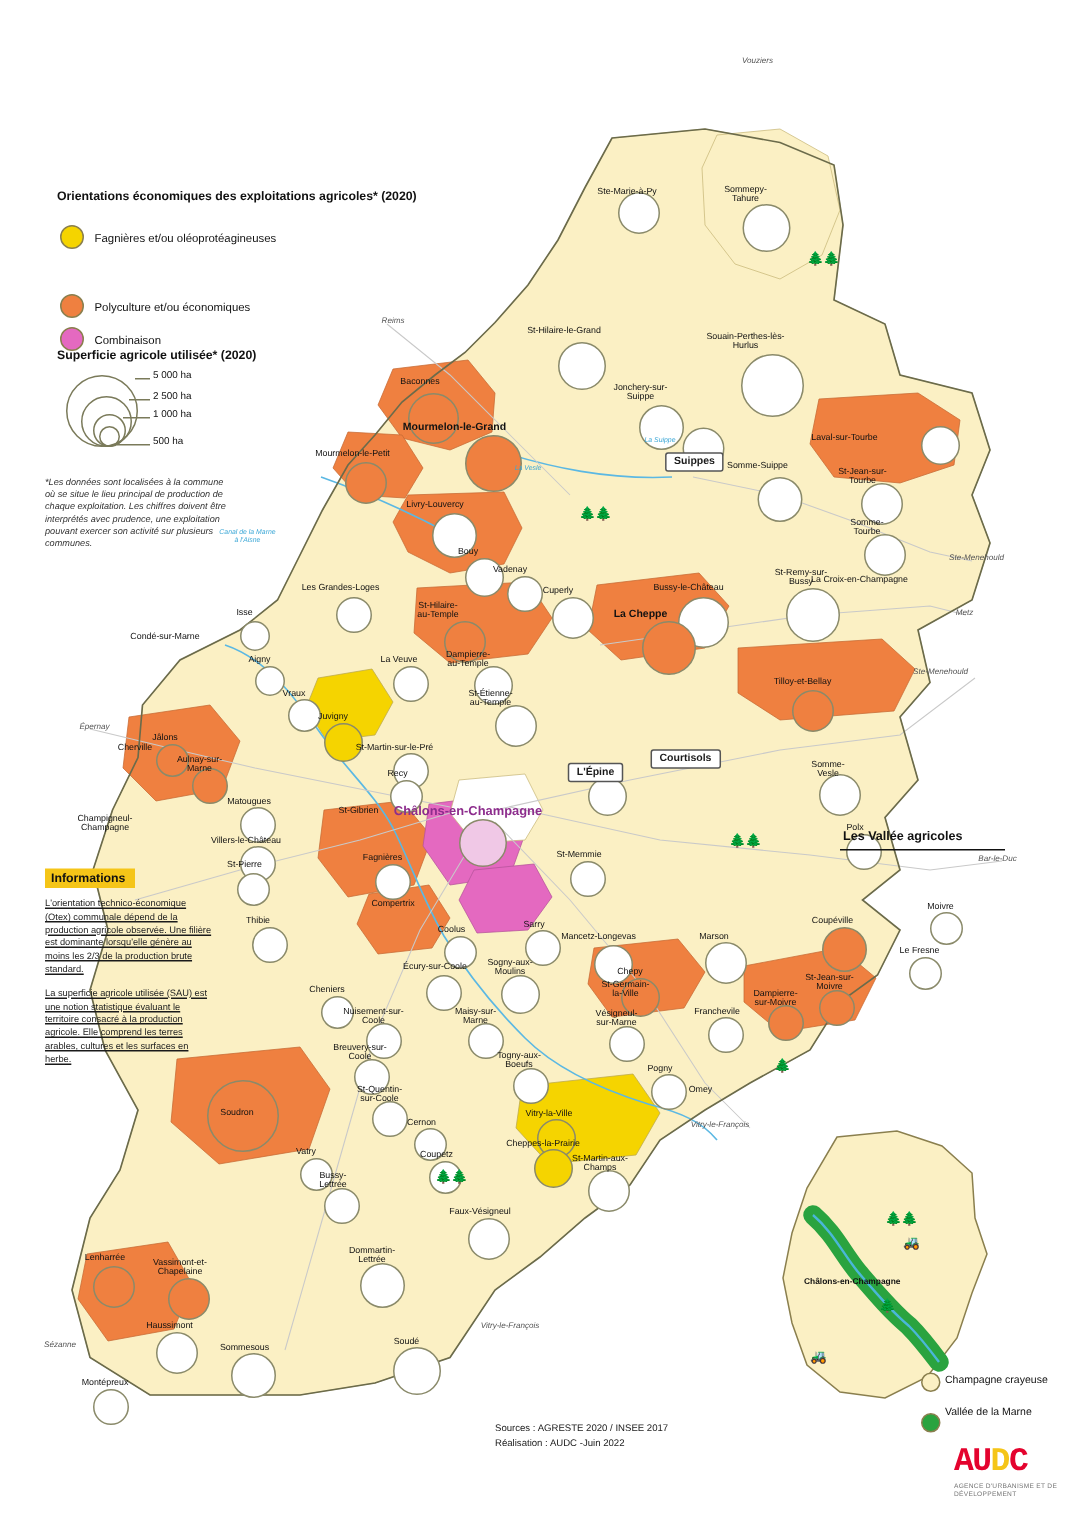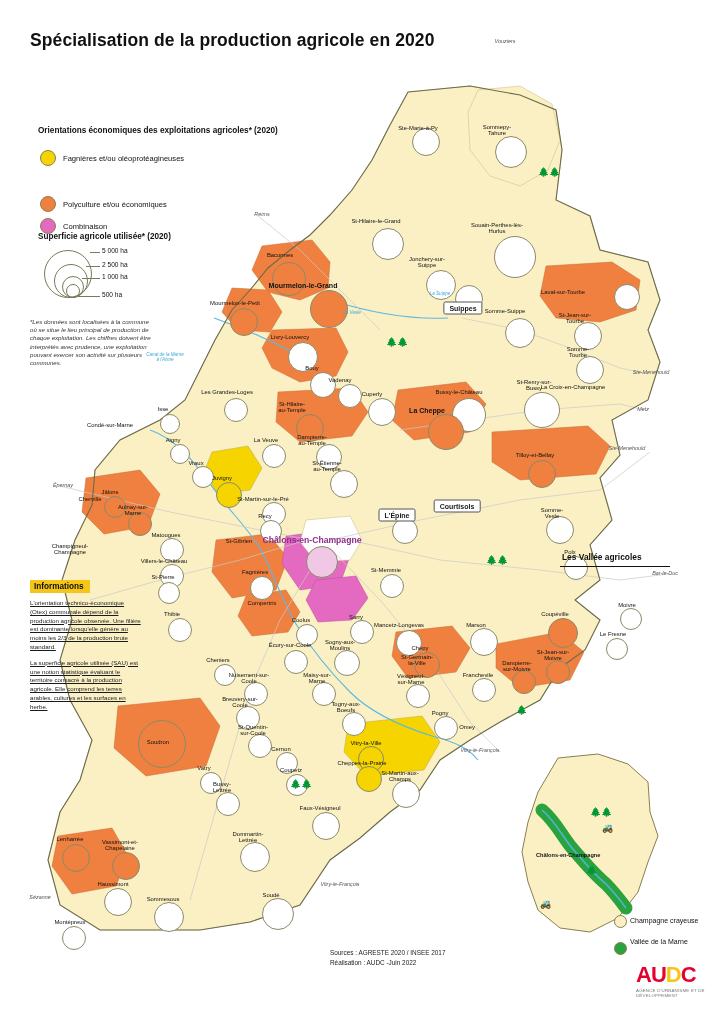--- a/index.html
+++ b/index.html
@@ -50,21 +50,21 @@
   #sources{position:absolute;left:330px;top:948px;font-size:6.4px;line-height:1.5;color:#222;}
 
   
   #inset-title{position:absolute;left:562px;top:552px;font-size:8.4px;font-weight:bold;color:#111;}
   #inset-title-rule{position:absolute;left:560px;top:566px;width:110px;border-top:1px solid #111;}
   .inset-legend{position:absolute;font-size:7px;color:#111;}
   .inset-dot{position:absolute;width:11px;height:11px;border-radius:50%;border:.6px solid #8a7f4e;}
 
   
   #logo{position:absolute;left:636px;top:962px;}
-  #logo .lt{font-size:22px;font-weight:bold;letter-spacing:-1px;color:#e4032e;font-family:Liberation Sans, sans-serif;}
+  #logo .lt{font-size:22px;font-weight:bold;letter-spacing:-1px;color:#e4032e;font-family:Liberation Mono, monospace;}
   #logo .lc{color:#f5c518;}
   #logo-sub{position:absolute;left:636px;top:988px;font-size:4.4px;color:#777;letter-spacing:.2px;}
 
   
   .lbl{position:absolute;font-size:5.9px;color:#111;white-space:nowrap;}
   .lbl.big{font-size:8.6px;font-weight:bold;color:#8d2d8d;}
   .lbl.med{font-size:7px;font-weight:bold;}
   .lbl.out{font-size:5.4px;color:#555;font-style:italic;}
   .lbl.riv{font-size:4.6px;color:#3ba7d6;font-style:italic;}
 
@@ -361,21 +361,20 @@
       <div class="lbl" style="left: 271px; top: 895px; transform: translate(-50%, -50%); text-align: center;">Soudé</div>
       <div class="lbl out" style="left: 340px; top: 884px; transform: translate(-50%, -50%); text-align: center;">Vitry-le-François</div>
       <div class="lbl" style="left: 70px; top: 922px; transform: translate(-50%, -50%); text-align: center;">Montépreux</div>
       <div class="lbl out" style="left: 40px; top: 897px; transform: translate(-50%, -50%); text-align: center;">Sézanne</div>
       <div class="lbl riv" style="left: 165px; top: 357px; transform: translate(-50%, -50%); text-align: center; white-space: pre;">Canal de la Marne
 à l'Aisne</div>
       <div class="lbl riv" style="left: 352px; top: 312px; transform: translate(-50%, -50%); text-align: center;">La Vesle</div>
       <div class="lbl riv" style="left: 440px; top: 293px; transform: translate(-50%, -50%); text-align: center;">La Suippe</div>
     </div>
 
-  <div id="title">Spécialisation de la production agricole en 2020</div>
 
   <div id="legend-title">Orientations économiques des exploitations agricoles* (2020)</div>
 
   <div class="legend-row" style="top:150px;">
     <span class="legend-swatch" style="background:#f5d400;"></span>
     <span>Fagnières et/ou oléoprotéagineuses</span>
   </div>
   <div class="legend-row" style="top:196px;">
     <span class="legend-swatch" style="background:#ef8040;"></span>
     <span>Polyculture et/ou économiques</span>

